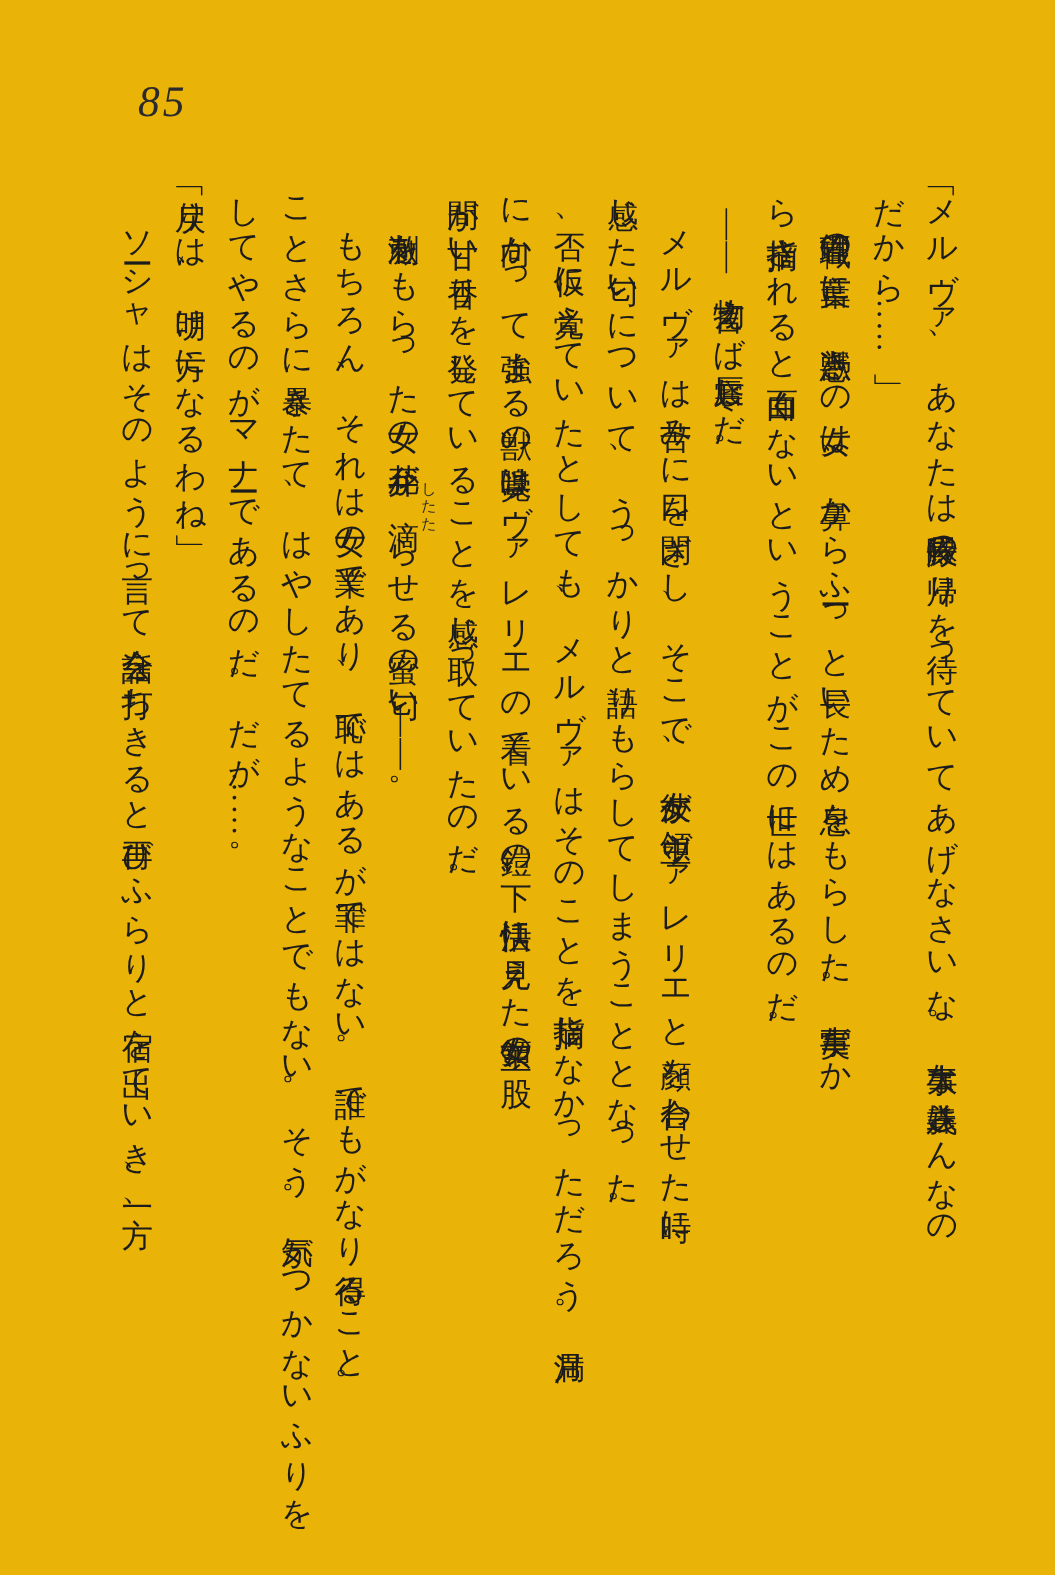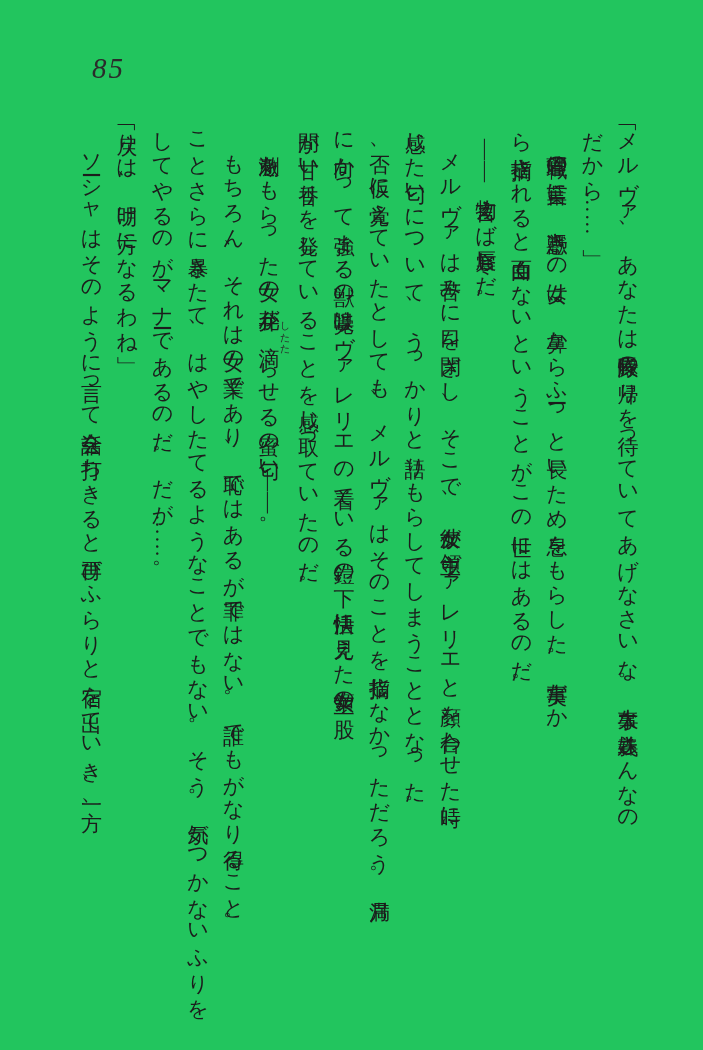--- a/index.html
+++ b/index.html
@@ -52,21 +52,21 @@
   }
   rt {
     font-size: 10px;
     letter-spacing: 0;
     color: #2a2a2a;
   }
 </style>
 </head>
 <body>
 
-<div class="book-page" style="background: #22c55e; color: rgb(28, 28, 28);">
+<div class="book-page" style="background: #eab308; color: rgb(28, 28, 28);">
   <div class="page-number">85</div>
   <div class="text-block" id="text-block">
       <div class="tline">「メルヴァ、あなたは隊長殿の帰りを待っていてあげなさいな。大事な義妹さんなの</div>
       <div class="tline">だから……」</div>
       <div class="tline indent">管理職の言葉に、獣憑きの女は、鼻からふーっと長いため息をもらした。事実だか</div>
       <div class="tline">ら指摘されると面白くないということがこの世にはあるのだ。</div>
       <div class="tline indent">――物言えば唇寒しだ。</div>
       <div class="tline indent">メルヴァは苦みに口を閉ざし、そこで、彼女が領主ヴァレリエと顔を合わせた時に</div>
       <div class="tline">感じた匂いについて、うっかりと語りもらしてしまうこととなった。</div>
       <div class="tline indent">否、仮に覚えていたとしても、メルヴァはそのことを指摘しなかっただろう。満月</div>

